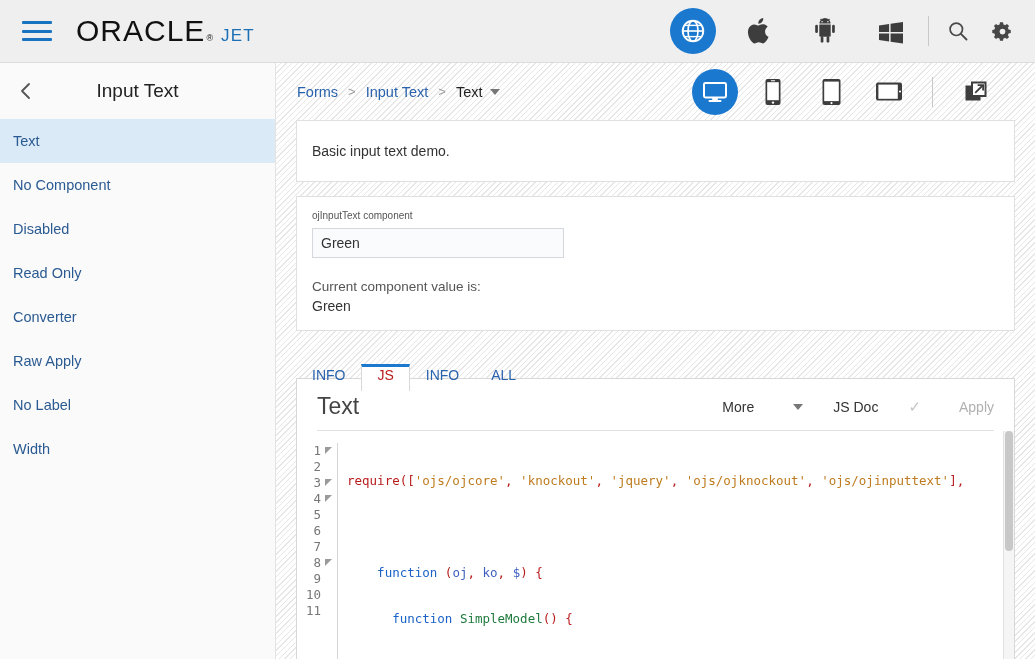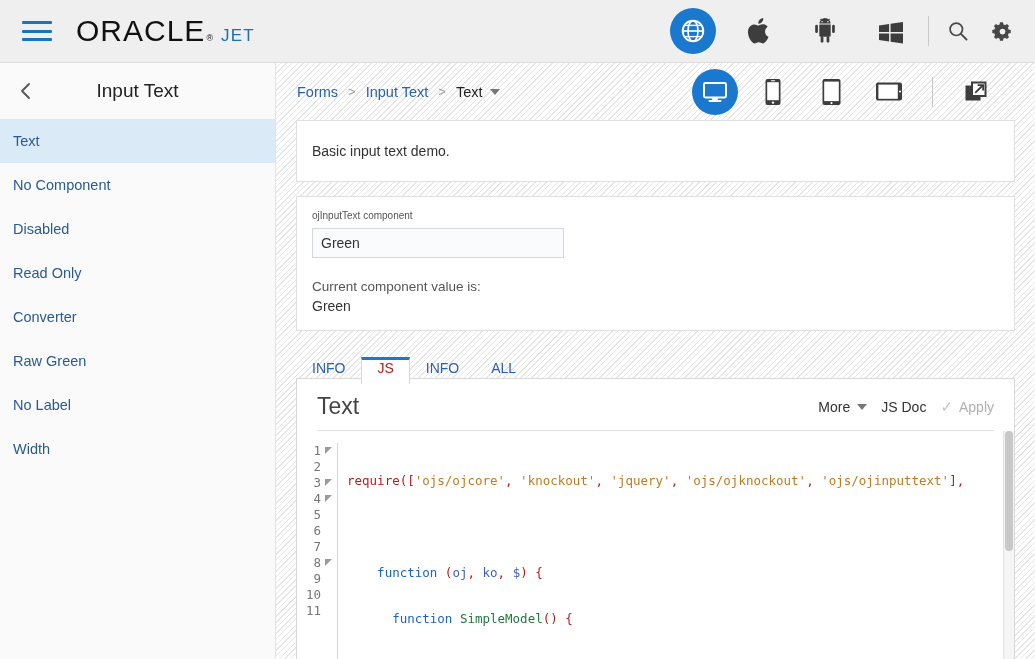--- a/index.html
+++ b/index.html
@@ -107,39 +107,39 @@
     padding:0 8px; outline:none;
   }
   #value-label { margin-top:21px; font-size:13.5px; color:#555; }
   #value-text { margin-top:4px; font-size:14px; color:#333; }
 
   
   #tabs-row { margin:14px 20px 0 20px; display:flex; align-items:flex-end; border-bottom:1px solid #d8d8d8; }
   .tab {
     padding:8px 15px 8px 15px; font-size:14px; color:#2a63ad;
     cursor:pointer; border:1px solid transparent; border-bottom:none;
-    position:relative; top:6px;
+    position:relative; top:13px;
   }
   .tab.active {
     background:#fff; border-color:#d8d8d8;
     border-top:3px solid #1a78cf;
     padding-top:0;
     color:#b91c1c;
   }
 
   
   #code-panel {
     margin:0 20px; background:#fff;
     border:1px solid #d8d8d8; border-top:none;
     height:calc(100% - 0px);
   }
   #code-head { display:flex; align-items:center; padding:14px 20px 10px 20px; }
   #code-title { font-size:23px; color:#444; font-weight:400; }
   #code-head-spacer { flex:1; }
-  .code-action { font-size:14px; color:#333; margin-left:14px; cursor:pointer; display:flex; align-items:center; }
+  .code-action { font-size:14px; color:#333; margin-left:30px; cursor:pointer; display:flex; align-items:center;gap:32px; }
   .code-action .caret {
     display:inline-block; margin-left:7px;
     border-left:5px solid transparent; border-right:5px solid transparent;
     border-top:6px solid #777;
   }
   .code-action.disabled { color:#b0b0b0; cursor:default; }
   .code-action .check { margin-right:6px; color:#c4c4c4; font-size:15px; }
   #code-divider { height:1px; background:#e2e2e2; margin:0 20px; }
   #editor {
     display:flex; font-family:"DejaVu Sans Mono", monospace; font-size:12.5px;
@@ -266,21 +266,21 @@
     <div class="nav-item">
       <span>Disabled</span>
     </div>
     <div class="nav-item">
       <span>Read Only</span>
     </div>
     <div class="nav-item">
       <span>Converter</span>
     </div>
     <div class="nav-item">
-      <span>Raw Green</span>
+      <span>Raw Apply</span>
     </div>
     <div class="nav-item">
       <span>No Label</span>
     </div>
     <div class="nav-item">
       <span>Width</span>
     </div>
   </div>
 
   <div id="main">

